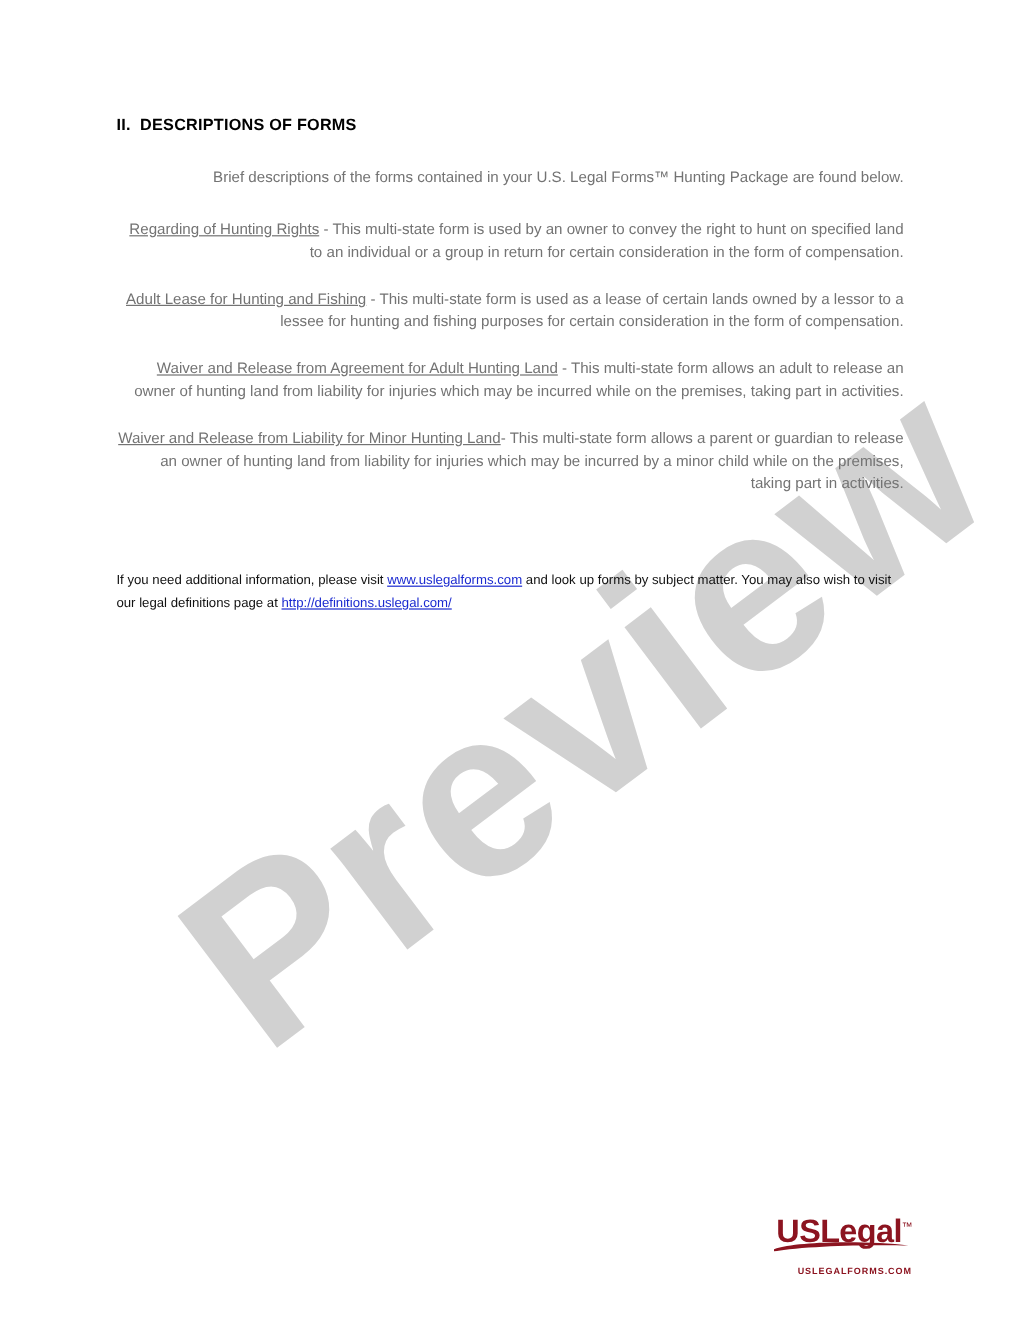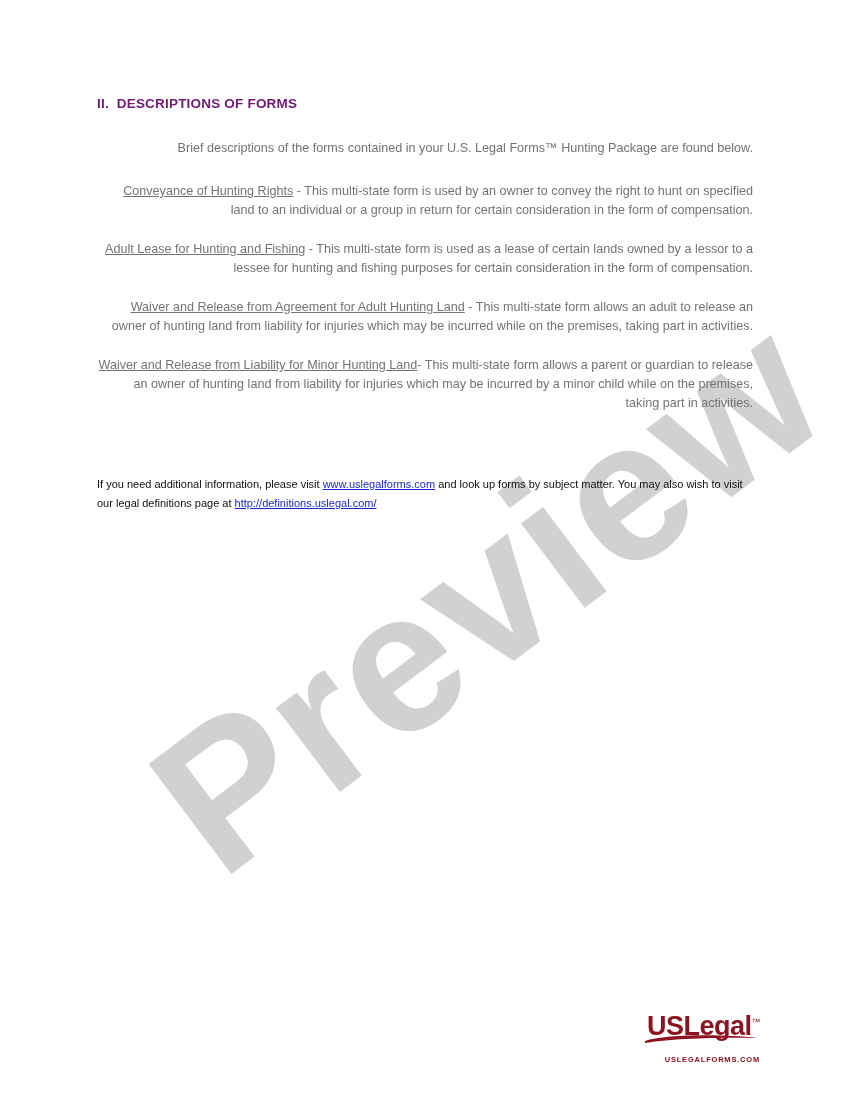--- a/index.html
+++ b/index.html
@@ -20,21 +20,21 @@
   .content {
     position: absolute;
     left: 97px;
     top: 96px;
     width: 656px;
     z-index: 3;
   }
   .doc-title {
     font-size: 13.5px;
     font-weight: bold;
-    color: #701a75;
+    color: #000000;
     letter-spacing: 0.2px;
     margin: 0 0 28px 0;
     white-space: pre;
   }
   .para {
     font-size: 12.6px;
     line-height: 19px;
     color: #737373;
     margin: 0 0 20px 0;
     text-align: right;
@@ -133,21 +133,21 @@
     <span>Preview</span>
   </div>
 
   <div class="content">
 
     <h1 class="doc-title">II.  DESCRIPTIONS OF FORMS</h1>
 
     <p class="para intro">Brief descriptions of the forms contained in your U.S. Legal Forms™ Hunting Package are found below.</p>
 
     <p class="para">
-      <span class="term">Conveyance of Hunting Rights</span><span> - This multi-state form is used by an owner to convey the right to hunt on specified land to an individual or a group in return for certain consideration in the form of compensation.</span>
+      <span class="term">Regarding of Hunting Rights</span><span> - This multi-state form is used by an owner to convey the right to hunt on specified land to an individual or a group in return for certain consideration in the form of compensation.</span>
     </p>
 
     <p class="para">
       <span class="term">Adult Lease for Hunting and Fishing</span><span> - This multi-state form is used as a lease of certain lands owned by a lessor to a lessee for hunting and fishing purposes for certain consideration in the form of compensation.</span>
     </p>
 
 
     <p class="para">
       <span class="term">Waiver and Release from Agreement for Adult Hunting Land</span><span> - This multi-state form allows an adult to release an owner of hunting land from liability for injuries which may be incurred while on the premises, taking part in activities.</span>
     </p>

